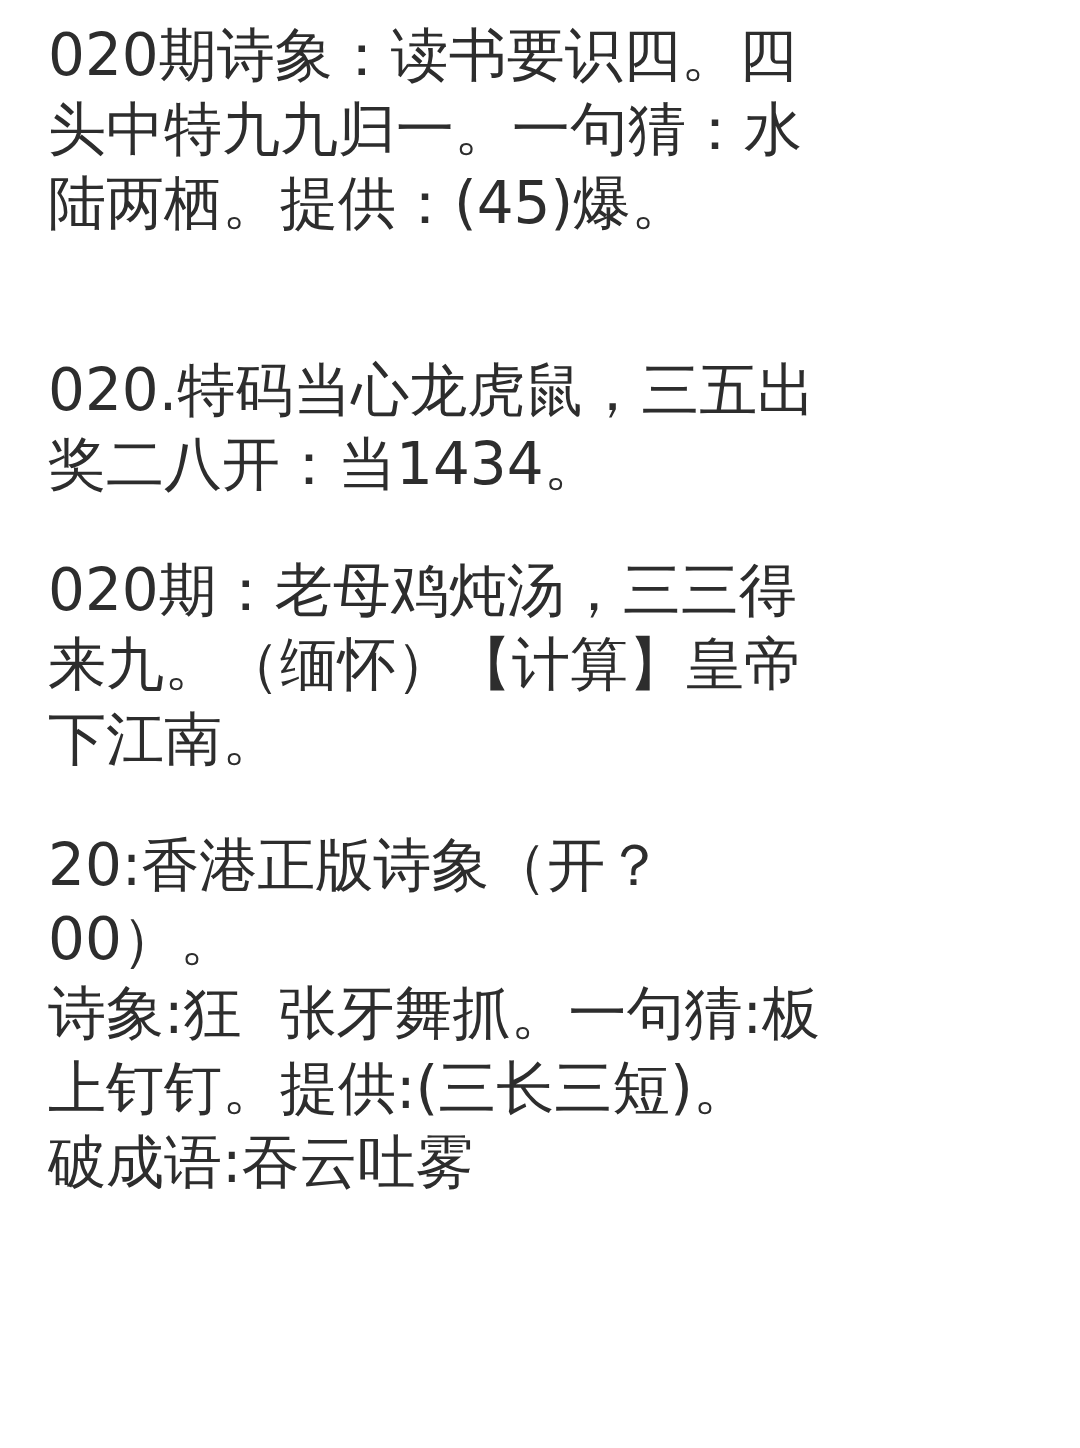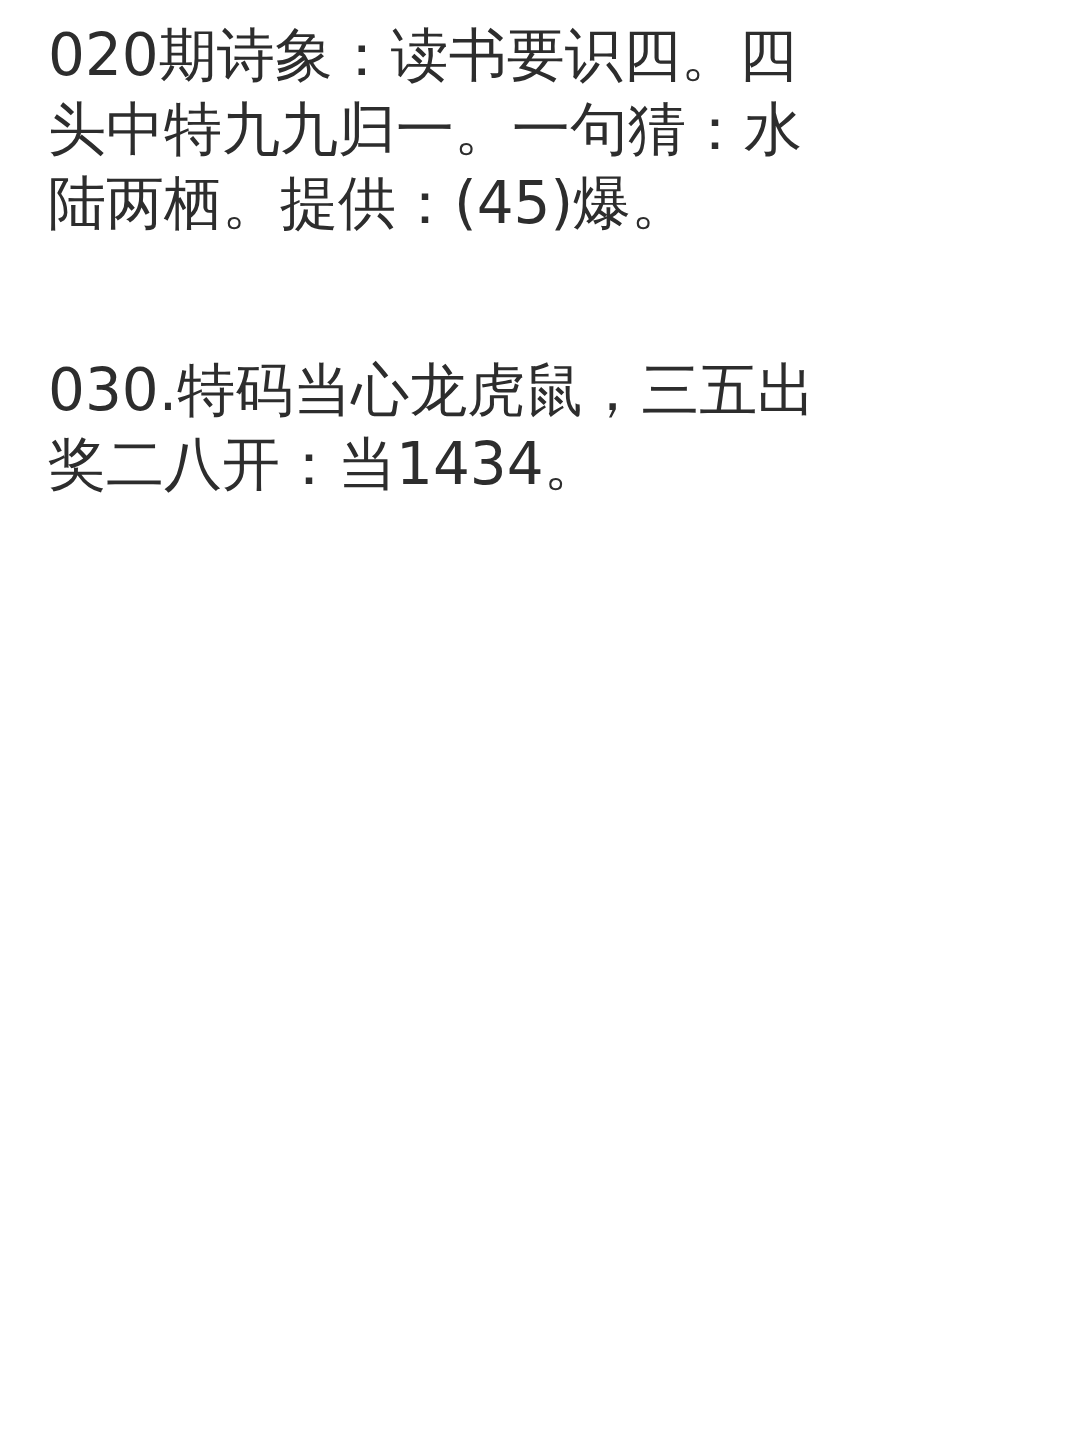--- a/index.html
+++ b/index.html
@@ -42,21 +42,25 @@
 
 <div class="page">
 
   <div class="block">020期诗象：读书要识四。四头中特九九归一。一句猜：水陆两栖。提供：(45)爆。</div>
 
   <div class="gap"></div>
 
 
   <div class="gap"></div>
 
-  <div class="block">030.特码当心龙虎鼠，三五出奖二八开：当1434。</div>
+  <div class="block">020.特码当心龙虎鼠，三五出奖二八开：当1434。</div>
 
   <div class="gap-sm"></div>
 
+  <div class="block">020期：老母鸡炖汤，三三得来九。（缅怀）【计算】皇帝下江南。</div>
 
   <div class="gap-sm"></div>
 
+  <div class="block">20:香港正版诗象（开？00）。
+诗象:狂  张牙舞抓。一句猜:板上钉钉。提供:(三长三短)。
+破成语:吞云吐雾</div>
 
 </div>
 
 </body></html>

